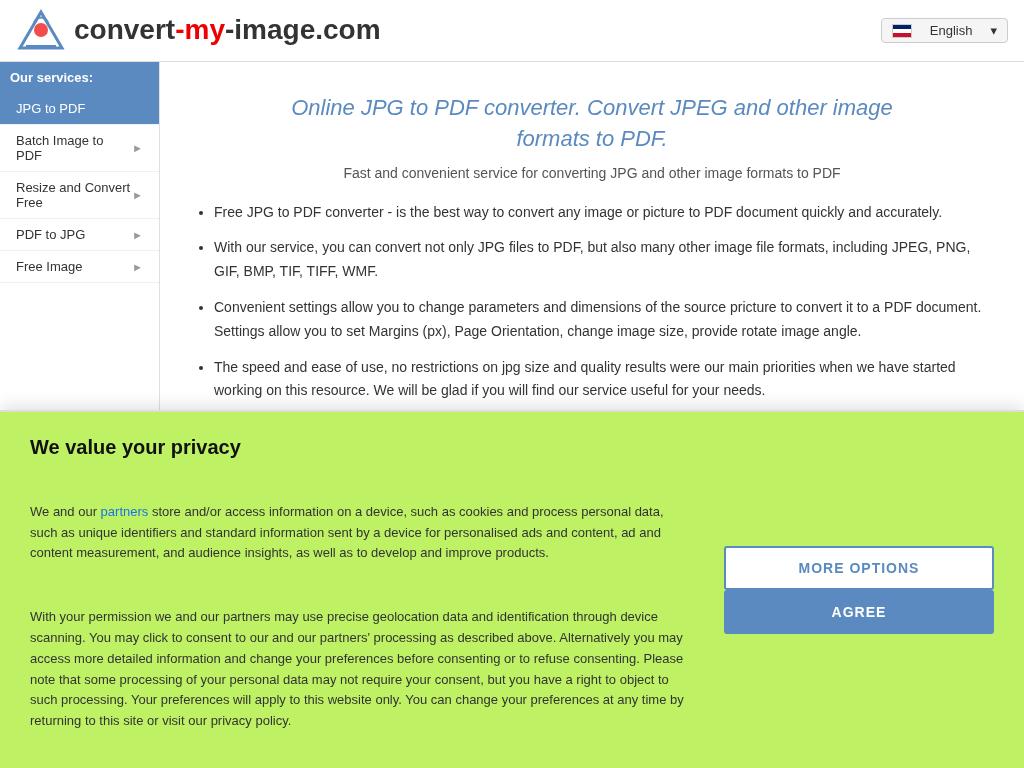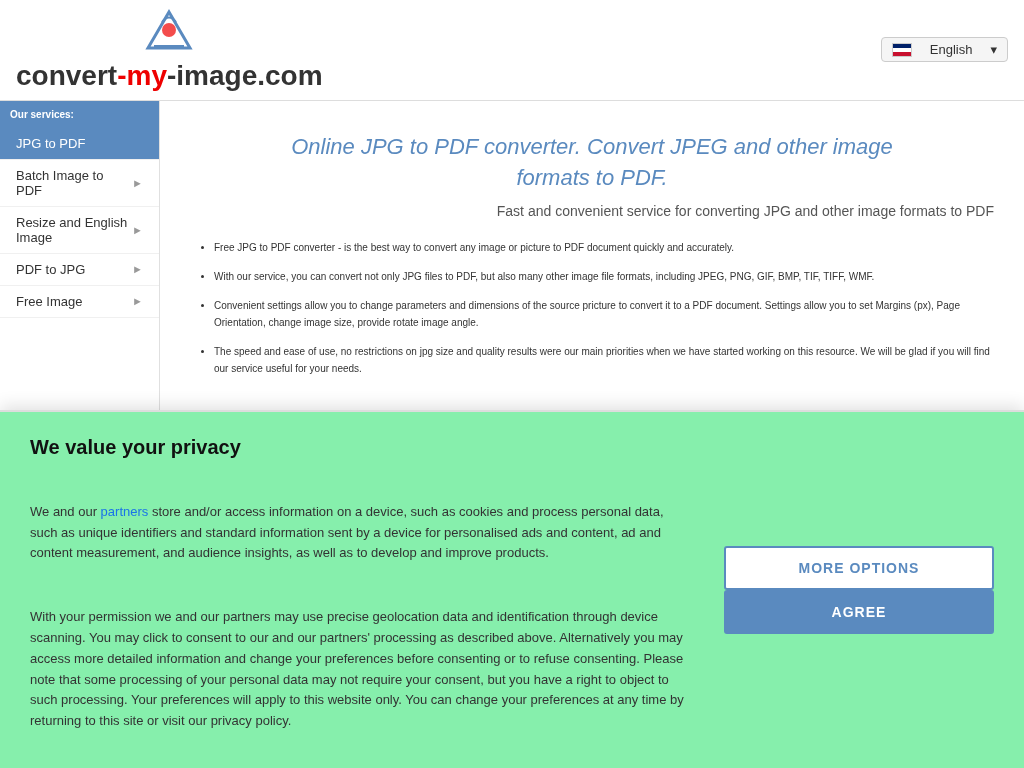--- a/index.html
+++ b/index.html
@@ -11,21 +11,20 @@
       border-bottom: 1px solid #ddd;
       padding: 8px 16px;
       display: flex;
       align-items: center;
       justify-content: space-between;
     }
     .logo-area {
       display: flex;
       align-items: center;
       gap: 8px;
-      flex-direction: column;
     }
     .logo-icon {
       width: 50px;
       height: 45px;
     }
     .logo-text-block {
       display: flex;
       flex-direction: column;
     }
     .logo-title {
@@ -71,21 +70,21 @@
     .sidebar {
       width: 160px;
       background: #fff;
       border-right: 1px solid #e0e0e0;
       flex-shrink: 0;
     }
     .sidebar-header {
       background: #5a8abf;
       color: #fff;
       padding: 8px 10px;
-      font-size: 10px;
+      font-size: 13px;
       font-weight: bold;
     }
     .sidebar-item {
       display: flex;
       align-items: center;
       justify-content: space-between;
       padding: 8px 16px;
       font-size: 13px;
       cursor: pointer;
       border-bottom: 1px solid #f0f0f0;
@@ -108,43 +107,43 @@
     .page-heading {
       font-size: 22px;
       color: #5a8abf;
       text-align: center;
       margin-bottom: 10px;
       font-style: italic;
       line-height: 1.4;
       margin-top: 11px;
     }
     .page-subheading {
-      text-align: right;
+      text-align: center;
       font-size: 14px;
       color: #555;
       margin-bottom: 20px;
     }
     .bullet-list {
       list-style: disc;
       padding-left: 24px;
       line-height: 1.7;
     }
     .bullet-list li {
       margin-bottom: 12px;
-      font-size: 10px;
+      font-size: 14px;
       color: #333;
     }
 
     
     .privacy-overlay {
       position: fixed;
       bottom: 0;
       left: 0;
       right: 0;
-      background: #86efac;
+      background: #bef264;
       border-top: 2px solid #ddd;
       padding: 24px 30px;
       display: flex;
       gap: 30px;
       z-index: 100;
       box-shadow: 0 -4px 16px rgba(0,0,0,0.12);
     }
     .privacy-text-block {
       flex: 1;
     }
@@ -226,21 +225,21 @@
     <div class="sidebar-header">Our services:</div>
 
     <div class="sidebar-item active">
       <span>JPG to PDF</span>
     </div>
     <div class="sidebar-item">
       <span>Batch Image to PDF</span>
       <span class="chevron">►</span>
     </div>
     <div class="sidebar-item">
-      <span>Resize and English Image</span>
+      <span>Resize and Convert Free</span>
       <span class="chevron">►</span>
     </div>
     <div class="sidebar-item">
       <span>PDF to JPG</span>
       <span class="chevron">►</span>
     </div>
     <div class="sidebar-item">
       <span>Free Image</span>
       <span class="chevron">►</span>
     </div>

